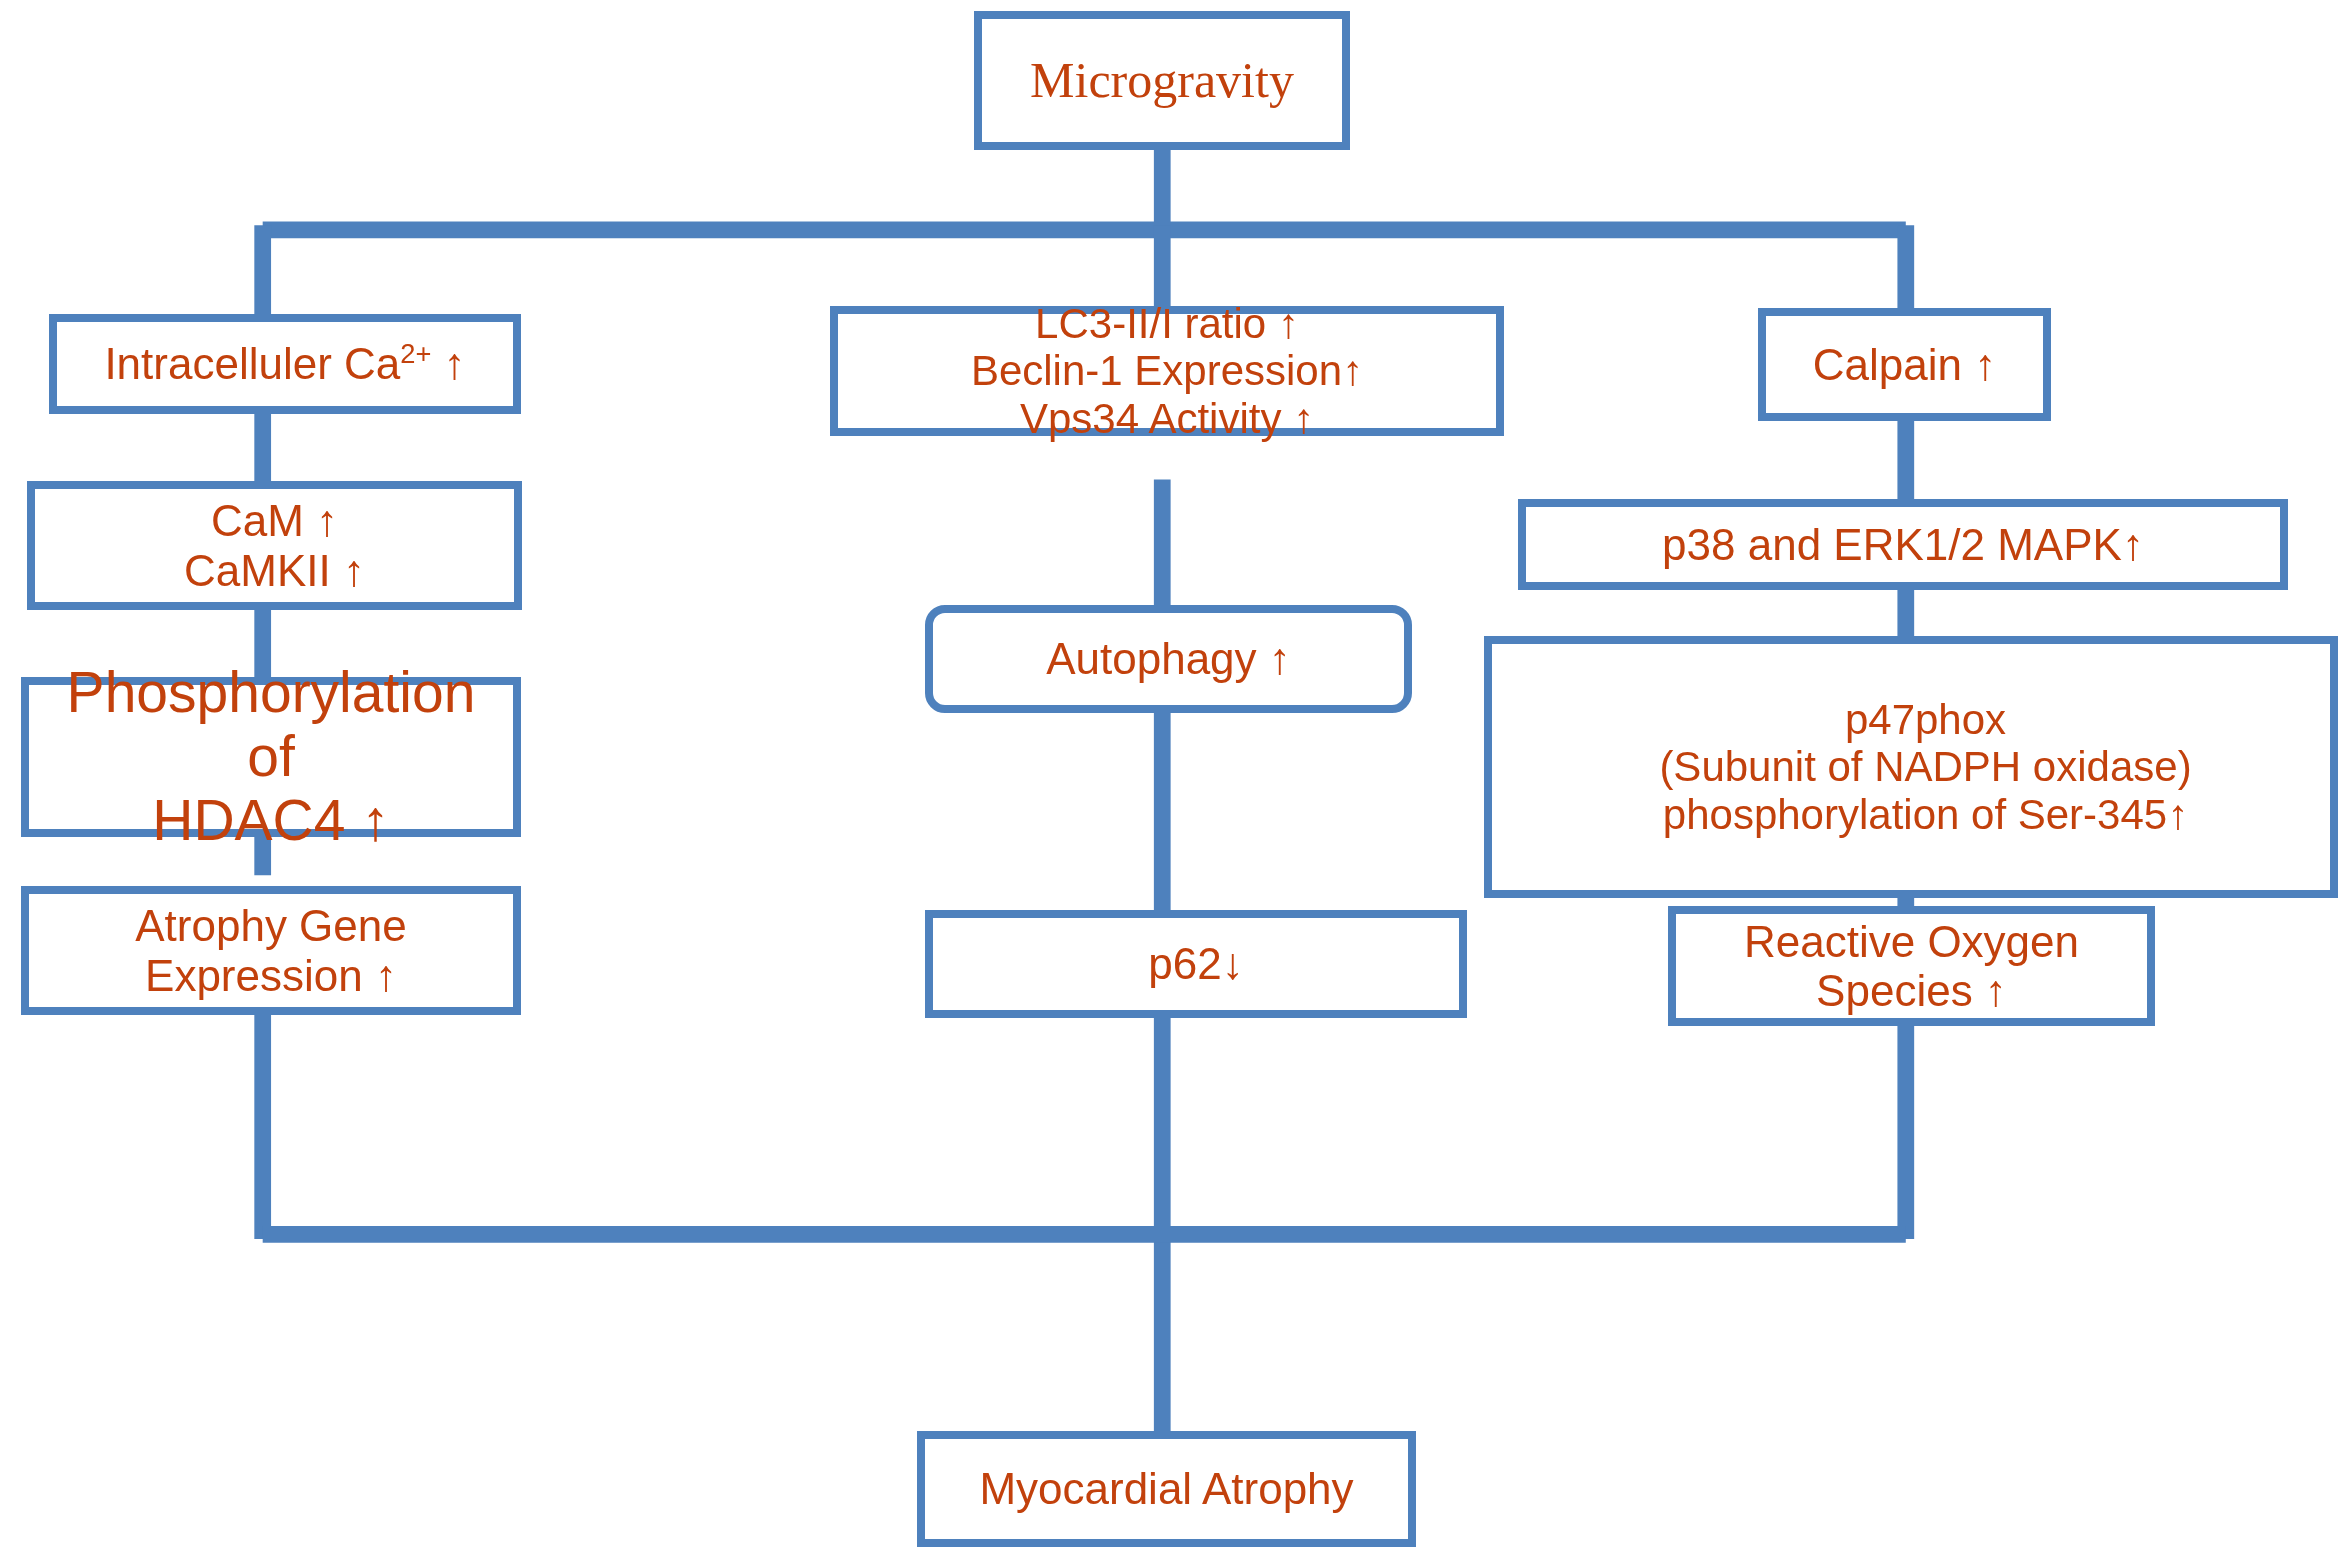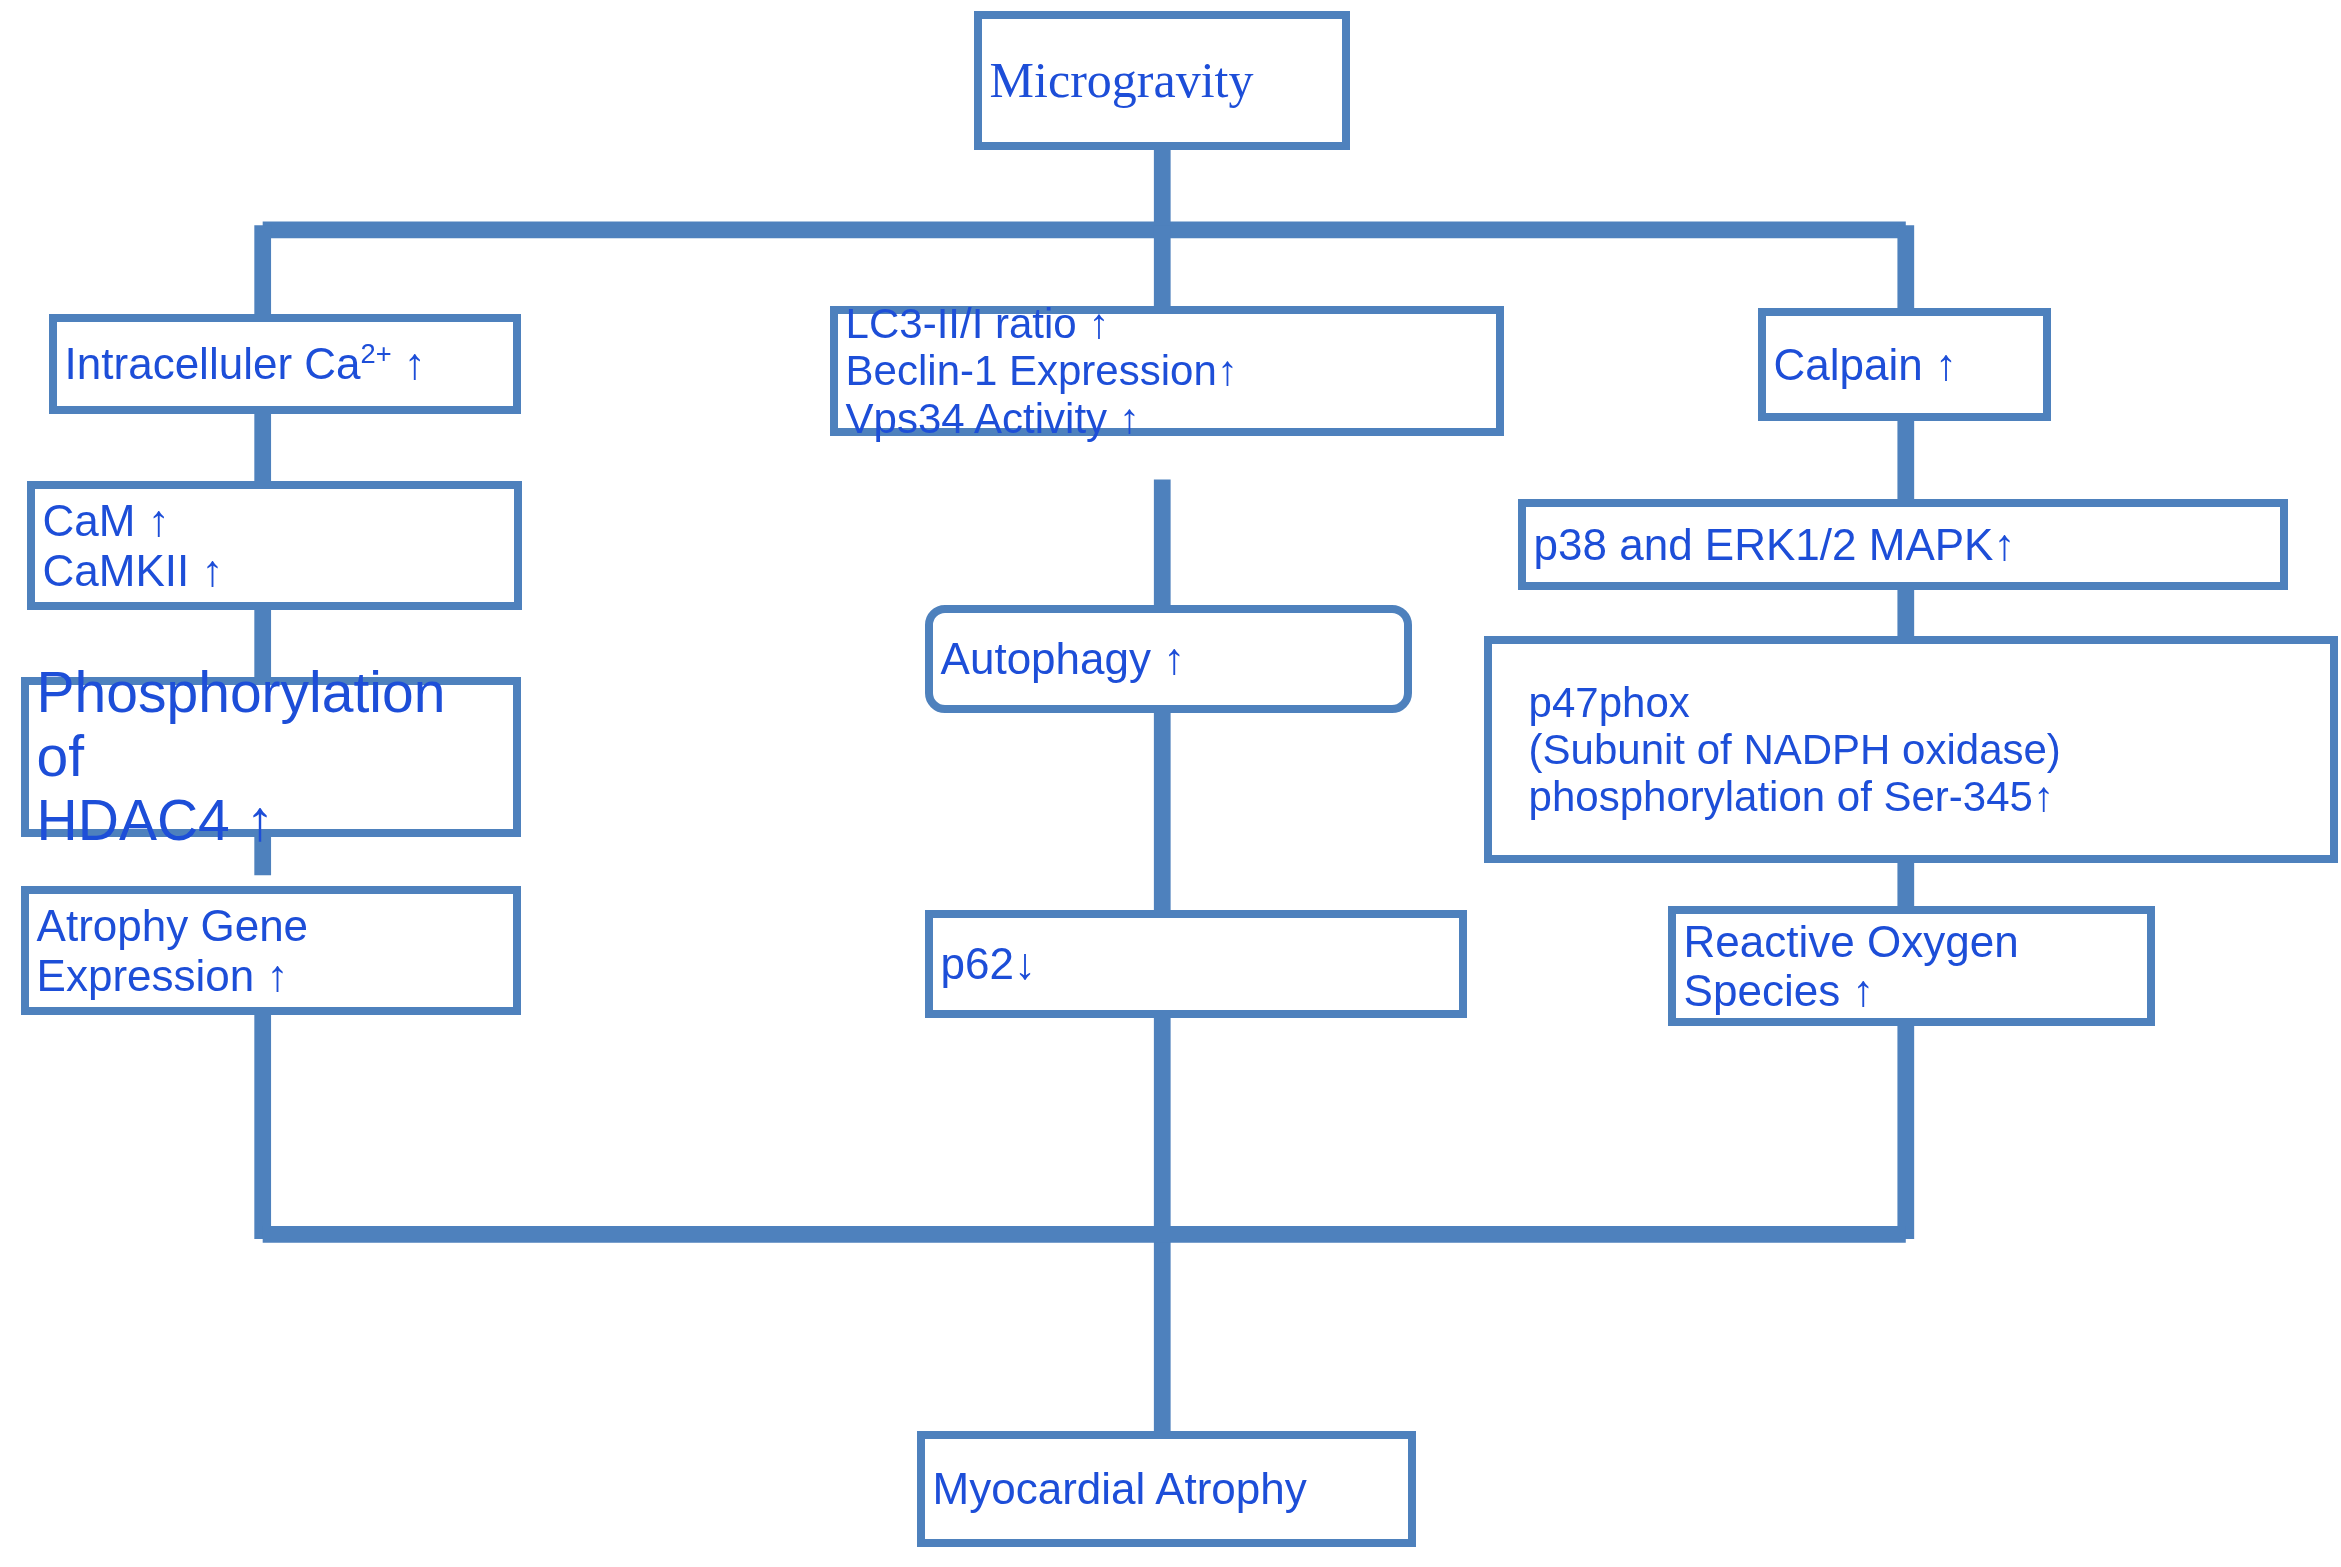--- a/index.html
+++ b/index.html
@@ -24,21 +24,22 @@
     height: 1567px;
   }
   .node {
     position: absolute;
     box-sizing: border-box;
     background: #ffffff;
     border: 8.4px solid #4e81bd;
     display: flex;
     align-items: center;
     justify-content: center;
-    color: #1d4ed8;
+    text-align: center;
+    color: #c2410c;
     z-index: 5;
   }
   .node .label {
     display: block;
     width: 100%;
     line-height: 1.12;
     white-space: pre-line;
     padding: 0 7.6px;
     box-sizing: border-box;
   }
@@ -117,21 +118,21 @@
       </div>
       <div class="node" style="left: 925px; top: 910px; width: 542px; height: 108px; border-color: rgb(78, 129, 189); font-size: 44px;">
         <span class="label">p62↓</span>
       </div>
       <div class="node" style="left: 1758px; top: 308px; width: 293px; height: 113px; border-color: rgb(78, 129, 189); font-size: 44px;">
         <span class="label">Calpain ↑</span>
       </div>
       <div class="node" style="left: 1518px; top: 499px; width: 770px; height: 91px; border-color: rgb(78, 129, 189); font-size: 44px;">
         <span class="label">p38 and ERK1/2 MAPK↑</span>
       </div>
-      <div class="node" style="left: 1484px; top: 636px; width: 854px; height: 227px; border-color: rgb(78, 129, 189); font-size: 42px; padding-left: 29px;">
+      <div class="node" style="left: 1484px; top: 636px; width: 854px; height: 262px; border-color: rgb(78, 129, 189); font-size: 42px; padding-left: 29px;">
         <span class="label">p47phox
 (Subunit of NADPH oxidase)
 phosphorylation of Ser-345↑</span>
       </div>
       <div class="node" style="left: 1668px; top: 906px; width: 487px; height: 120px; border-color: rgb(78, 129, 189); font-size: 44px;">
         <span class="label">Reactive Oxygen
 Species ↑</span>
       </div>
       <div class="node" style="left: 917px; top: 1431px; width: 499px; height: 116px; border-color: rgb(78, 129, 189); font-size: 44px;">
         <span class="label">Myocardial Atrophy</span>

